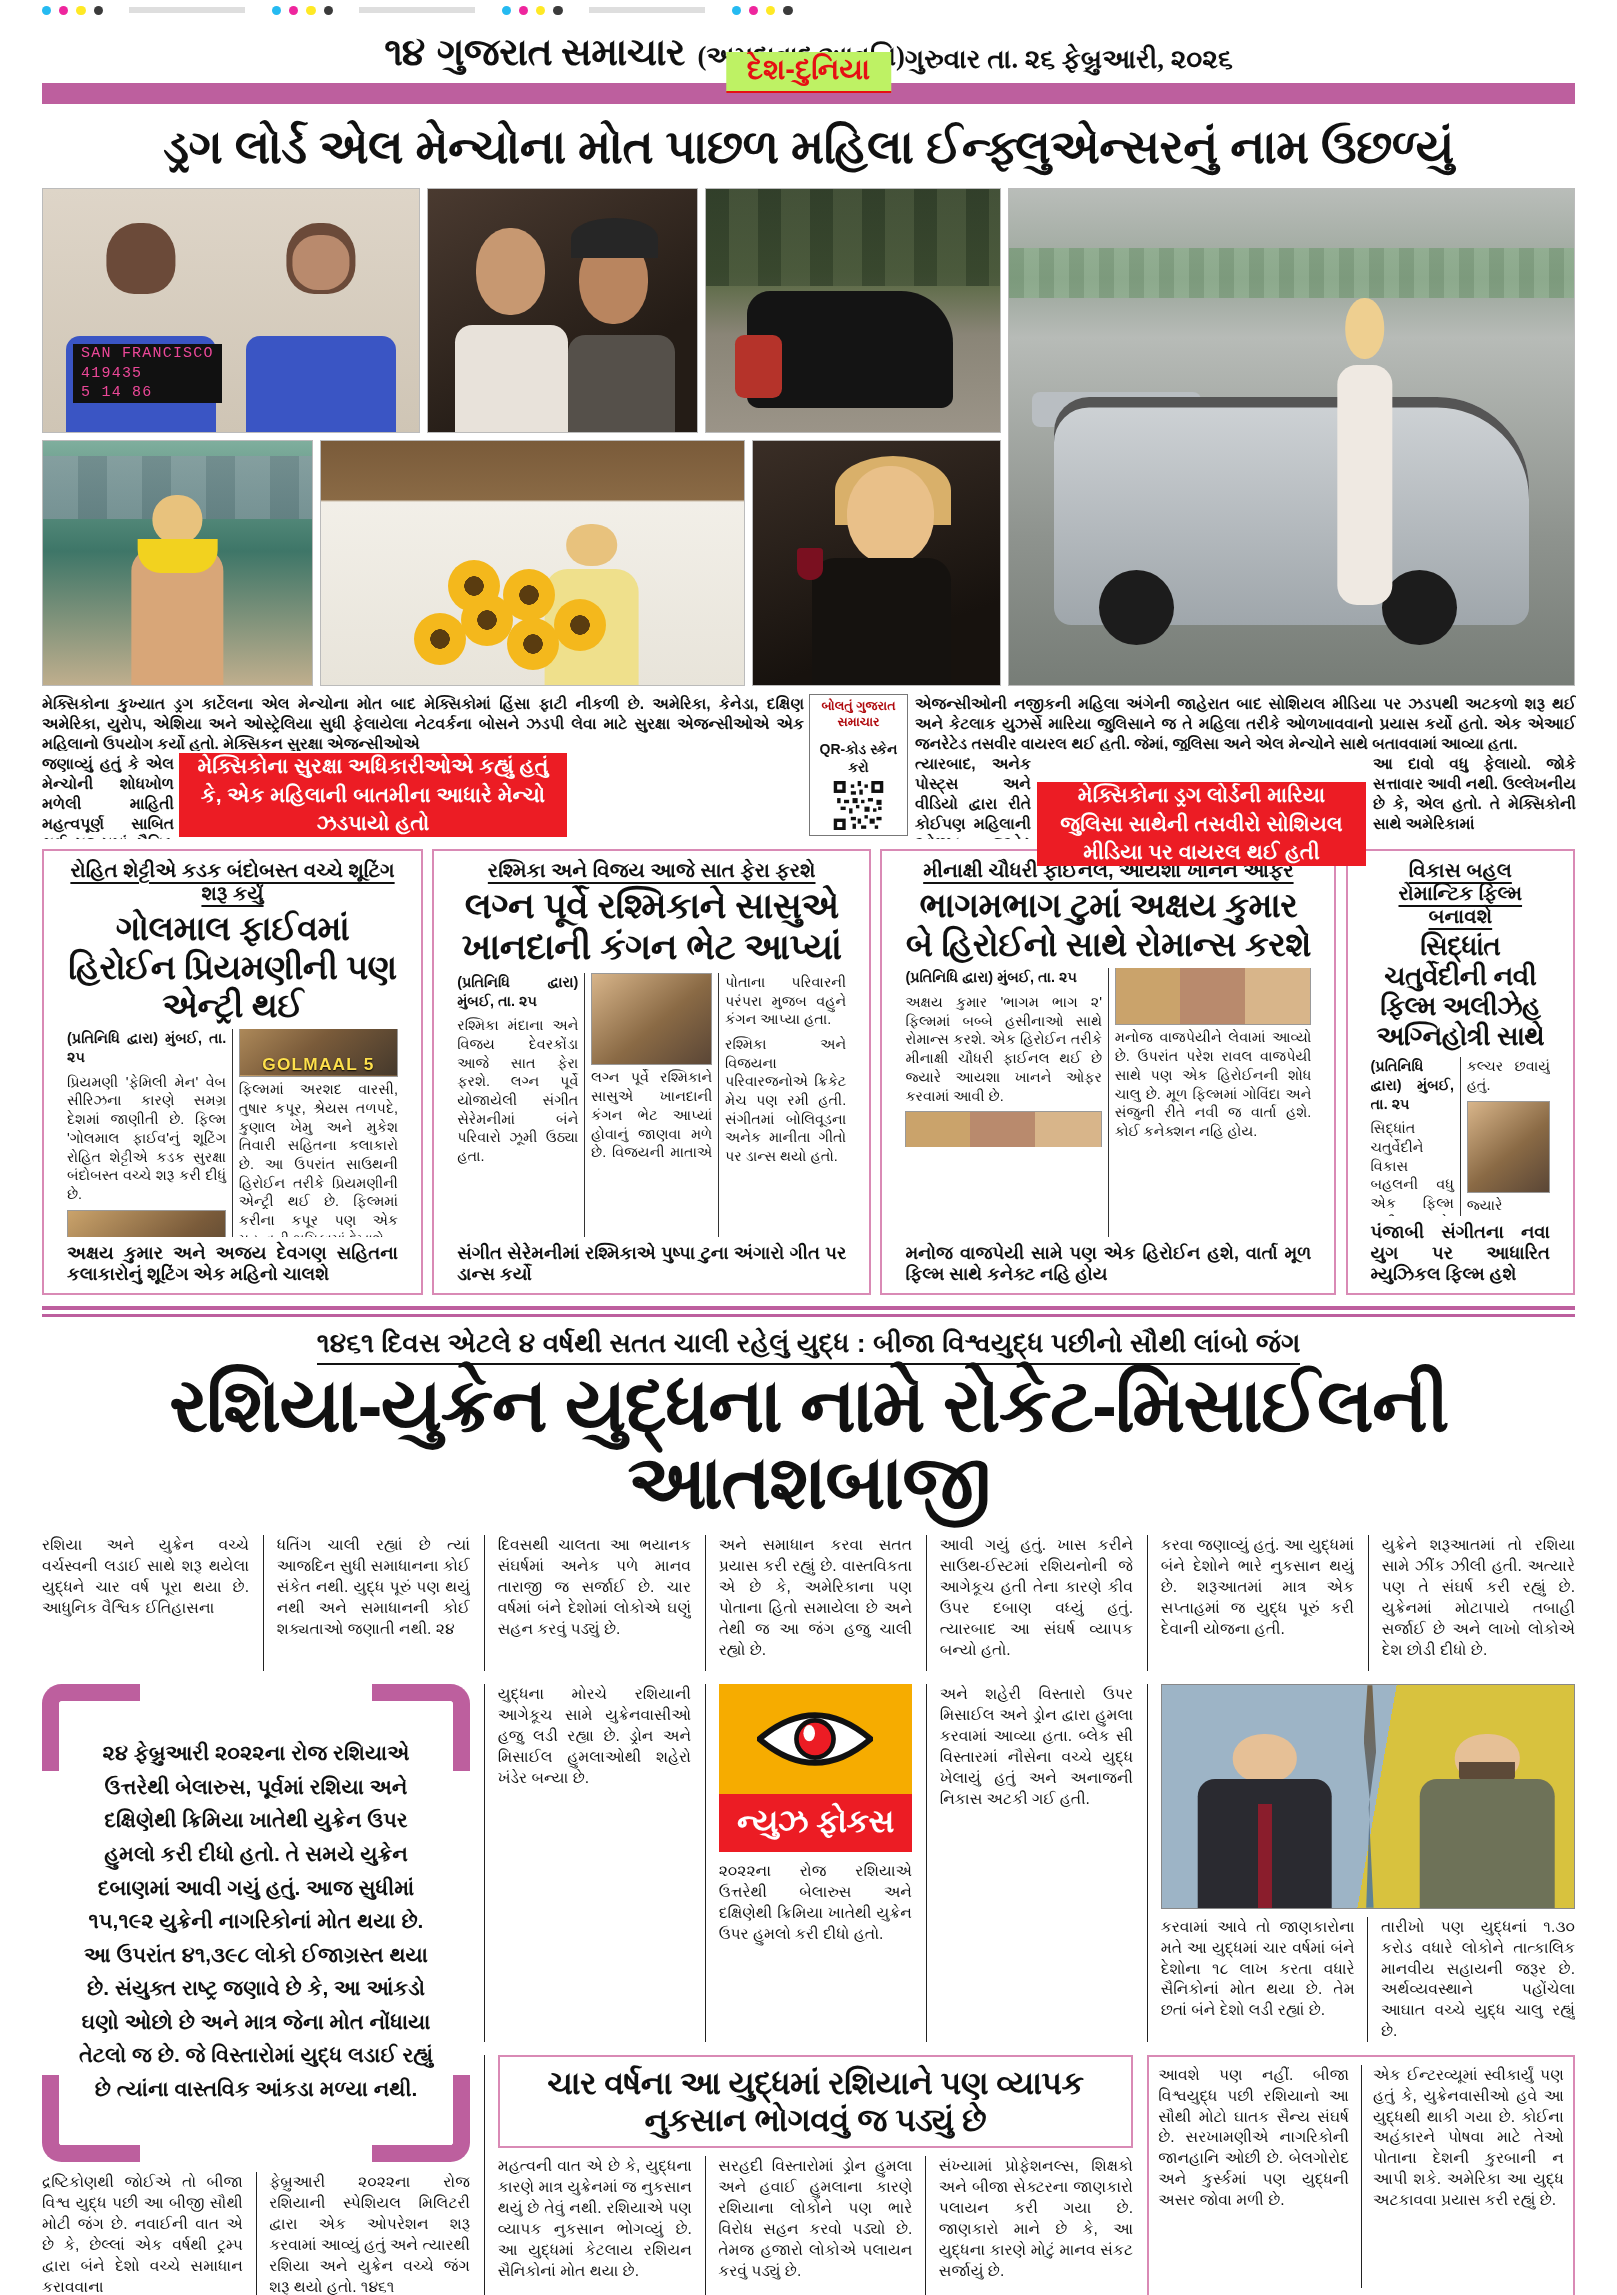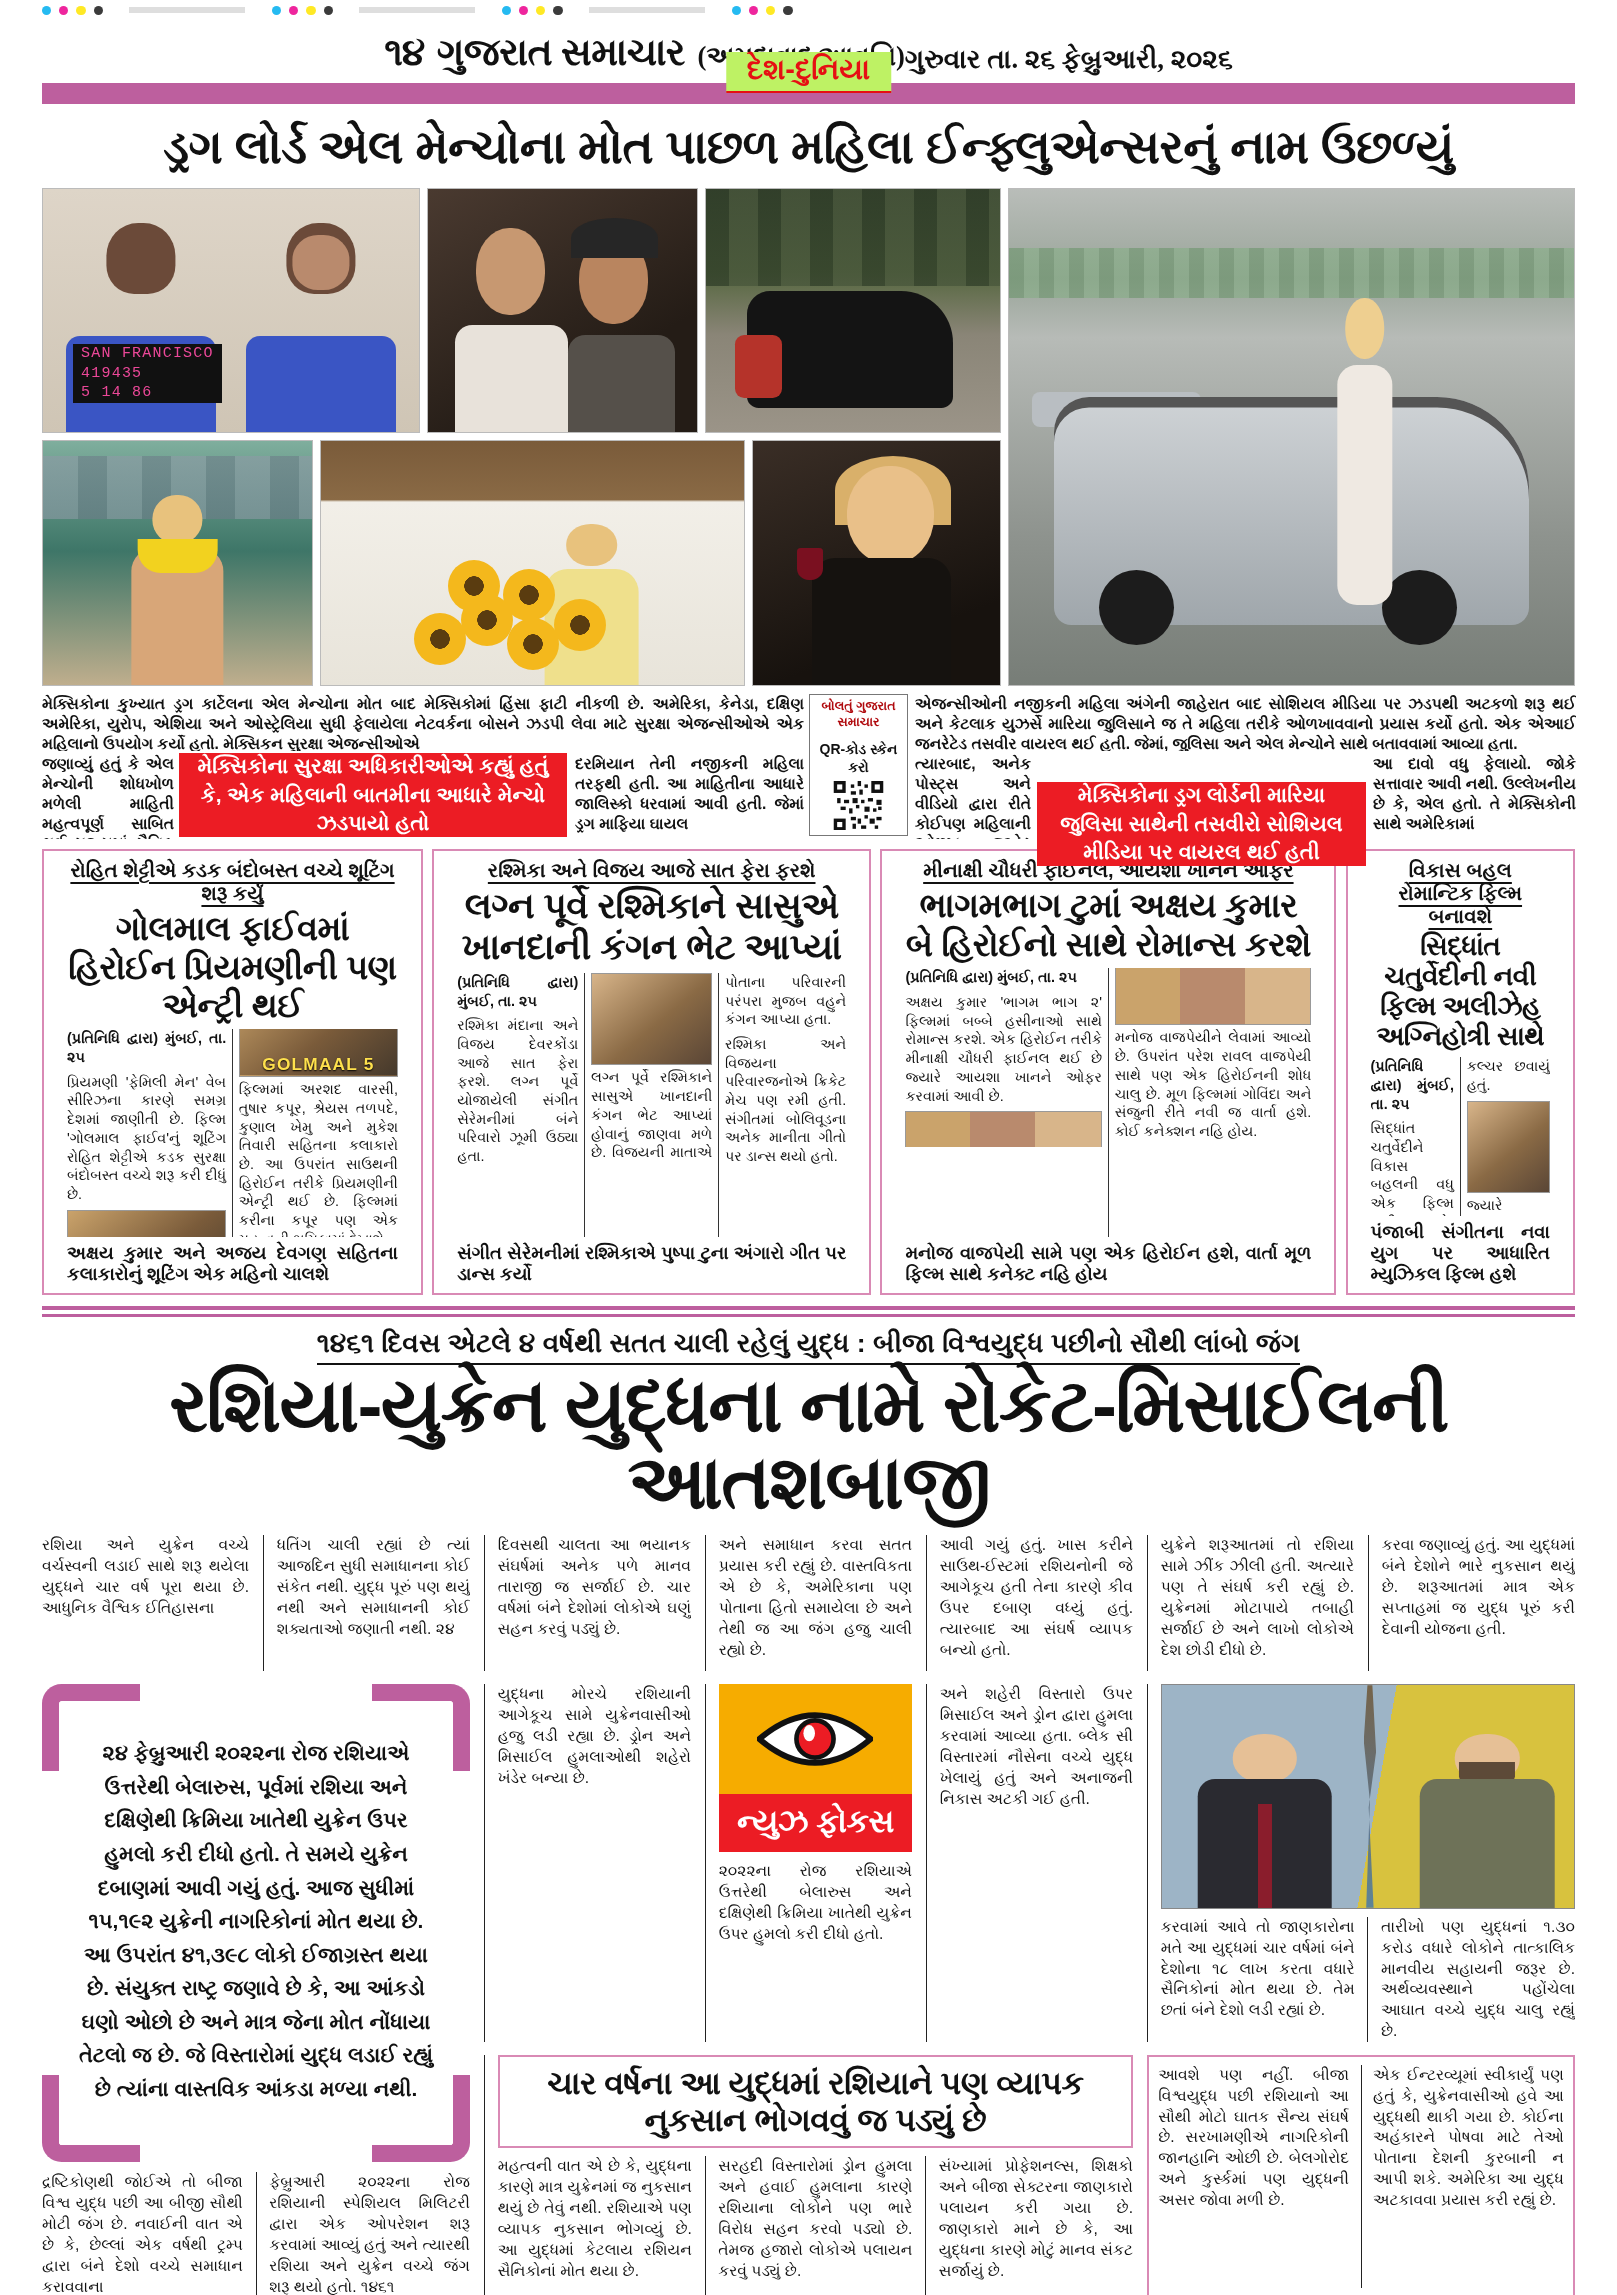--- a/index.html
+++ b/index.html
@@ -296,21 +296,20 @@
           <div class="body"></div>
         </div>
     </div>
   </section>
 
   <section class="caption-wrap">
     <div class="cap-abs cap-topA">મેક્સિકોના કુખ્યાત ડ્રગ કાર્ટેલના એલ મેન્ચોના મોત બાદ મેક્સિકોમાં હિંસા ફાટી નીકળી છે. અમેરિકા, કેનેડા, દક્ષિણ અમેરિકા, યુરોપ, એશિયા અને ઓસ્ટ્રેલિયા સુધી ફેલાયેલા નેટવર્કના બોસને ઝડપી લેવા માટે સુરક્ષા એજન્સીઓએ એક મહિલાનો ઉપયોગ કર્યો હતો. મેક્સિકન સુરક્ષા એજન્સીઓએ</div>
     <div class="cap-abs cap-topB">એજન્સીઓની નજીકની મહિલા અંગેની જાહેરાત બાદ સોશિયલ મીડિયા પર ઝડપથી અટકળો શરૂ થઈ અને કેટલાક યુઝર્સે મારિયા જુલિસાને જ તે મહિલા તરીકે ઓળખાવવાનો પ્રયાસ કર્યો હતો. એક એઆઈ જનરેટેડ તસવીર વાયરલ થઈ હતી. જેમાં, જુલિસા અને એલ મેન્ચોને સાથે બતાવવામાં આવ્યા હતા.</div>
     <div class="cap-abs cap-lowA">જણાવ્યું હતું કે એલ મેન્ચોની શોધખોળ મળેલી માહિતી મહત્વપૂર્ણ સાબિત થઈ રાજ્યમાં સૈનિક કાર્યવાહી હાથ</div>
     <div class="callout callout1">મેક્સિકોના સુરક્ષા અધિકારીઓએ કહ્યું હતું કે, એક મહિલાની બાતમીના આધારે મેન્ચો ઝડપાયો હતો</div>
-    <div class="cap-abs cap-lowB">દરમિયાન તેની નજીકની મહિલા તરફથી હતી. આ માહિતીના આધારે જાલિસ્કો ધરવામાં આવી હતી. જેમાં ડ્રગ માફિયા ઘાયલ</div>
     <div class="qr-panel">
       <div class="qr-line1">બોલતું ગુજરાત સમાચાર</div>
       <div class="qr-line2">QR-કોડ સ્કેન કરો</div>
       <svg class="qr-svg" viewBox="0 0 29 29">
         <rect width="29" height="29" fill="#fff"></rect>
         <g fill="#111">
           <rect x="0" y="0" width="7" height="7"></rect>
             <rect x="22" y="0" width="7" height="7"></rect>
             <rect x="0" y="22" width="7" height="7"></rect>
           <rect x="2" y="2" width="3" height="3" fill="#fff"></rect>
@@ -408,22 +407,22 @@
     <div class="war-kicker"><span>૧૪૬૧ દિવસ એટલે ૪ વર્ષથી સતત ચાલી રહેલું યુદ્ધ : બીજા વિશ્વયુદ્ધ પછીનો સૌથી લાંબો જંગ</span></div>
     <h1 class="war-headline">રશિયા-યુક્રેન યુદ્ધના નામે રોકેટ-મિસાઈલની આતશબાજી</h1>
 
     <div class="war-grid">
 
       <div>રશિયા અને યુક્રેન વચ્ચે વર્ચસ્વની લડાઈ સાથે શરૂ થયેલા યુદ્ધને ચાર વર્ષ પૂરા થયા છે. આધુનિક વૈશ્વિક ઈતિહાસના</div>
       <div class="rule">ધતિંગ ચાલી રહ્યાં છે ત્યાં આજદિન સુધી સમાધાનના કોઈ સંકેત નથી. યુદ્ધ પૂરું પણ થયું નથી અને સમાધાનની કોઈ શક્યતાઓ જણાતી નથી. ૨૪</div>
       <div class="rule">દિવસથી ચાલતા આ ભયાનક સંઘર્ષમાં અનેક પળે માનવ તારાજી જ સર્જાઈ છે. ચાર વર્ષમાં બંને દેશોમાં લોકોએ ઘણું સહન કરવું પડ્યું છે.</div>
       <div class="rule">અને સમાધાન કરવા સતત પ્રયાસ કરી રહ્યું છે. વાસ્તવિકતા એ છે કે, અમેરિકાના પણ પોતાના હિતો સમાયેલા છે અને તેથી જ આ જંગ હજુ ચાલી રહ્યો છે.</div>
       <div class="rule">આવી ગયું હતું. ખાસ કરીને સાઉથ-ઈસ્ટમાં રશિયનોની જે આગેકૂચ હતી તેના કારણે કીવ ઉપર દબાણ વધ્યું હતું. ત્યારબાદ આ સંઘર્ષ વ્યાપક બન્યો હતો.</div>
+      <div class="rule">કરવા જણાવ્યું હતું. આ યુદ્ધમાં બંને દેશોને ભારે નુકસાન થયું છે. શરૂઆતમાં માત્ર એક સપ્તાહમાં જ યુદ્ધ પૂરું કરી દેવાની યોજના હતી.</div>
       <div class="rule">યુક્રેને શરૂઆતમાં તો રશિયા સામે ઝીંક ઝીલી હતી. અત્યારે પણ તે સંઘર્ષ કરી રહ્યું છે. યુક્રેનમાં મોટાપાયે તબાહી સર્જાઈ છે અને લાખો લોકોએ દેશ છોડી દીધો છે.</div>
-      <div class="rule">કરવા જણાવ્યું હતું. આ યુદ્ધમાં બંને દેશોને ભારે નુકસાન થયું છે. શરૂઆતમાં માત્ર એક સપ્તાહમાં જ યુદ્ધ પૂરું કરી દેવાની યોજના હતી.</div>
 
       <div class="pullquote-cell">
         <div class="pullquote">
           <div class="pq-corner pq-tl"></div>
           <div class="pq-corner pq-tr"></div>
           <div class="pq-corner pq-bl"></div>
           <div class="pq-corner pq-br"></div>
           <span>૨૪ ફેબ્રુઆરી ૨૦૨૨ના રોજ રશિયાએ ઉત્તરેથી બેલારુસ, પૂર્વમાં રશિયા અને દક્ષિણેથી ક્રિમિયા ખાતેથી યુક્રેન ઉપર હુમલો કરી દીધો હતો. તે સમયે યુક્રેન દબાણમાં આવી ગયું હતું. આજ સુધીમાં ૧૫,૧૯૨ યુક્રેની નાગરિકોનાં મોત થયા છે. આ ઉપરાંત ૪૧,૩૯૮ લોકો ઈજાગ્રસ્ત થયા છે. સંયુક્ત રાષ્ટ્ર જણાવે છે કે, આ આંકડો ઘણો ઓછો છે અને માત્ર જેના મોત નોંધાયા તેટલો જ છે. જે વિસ્તારોમાં યુદ્ધ લડાઈ રહ્યું છે ત્યાંના વાસ્તવિક આંકડા મળ્યા નથી.</span>
         </div>
         <div class="below-pq">

